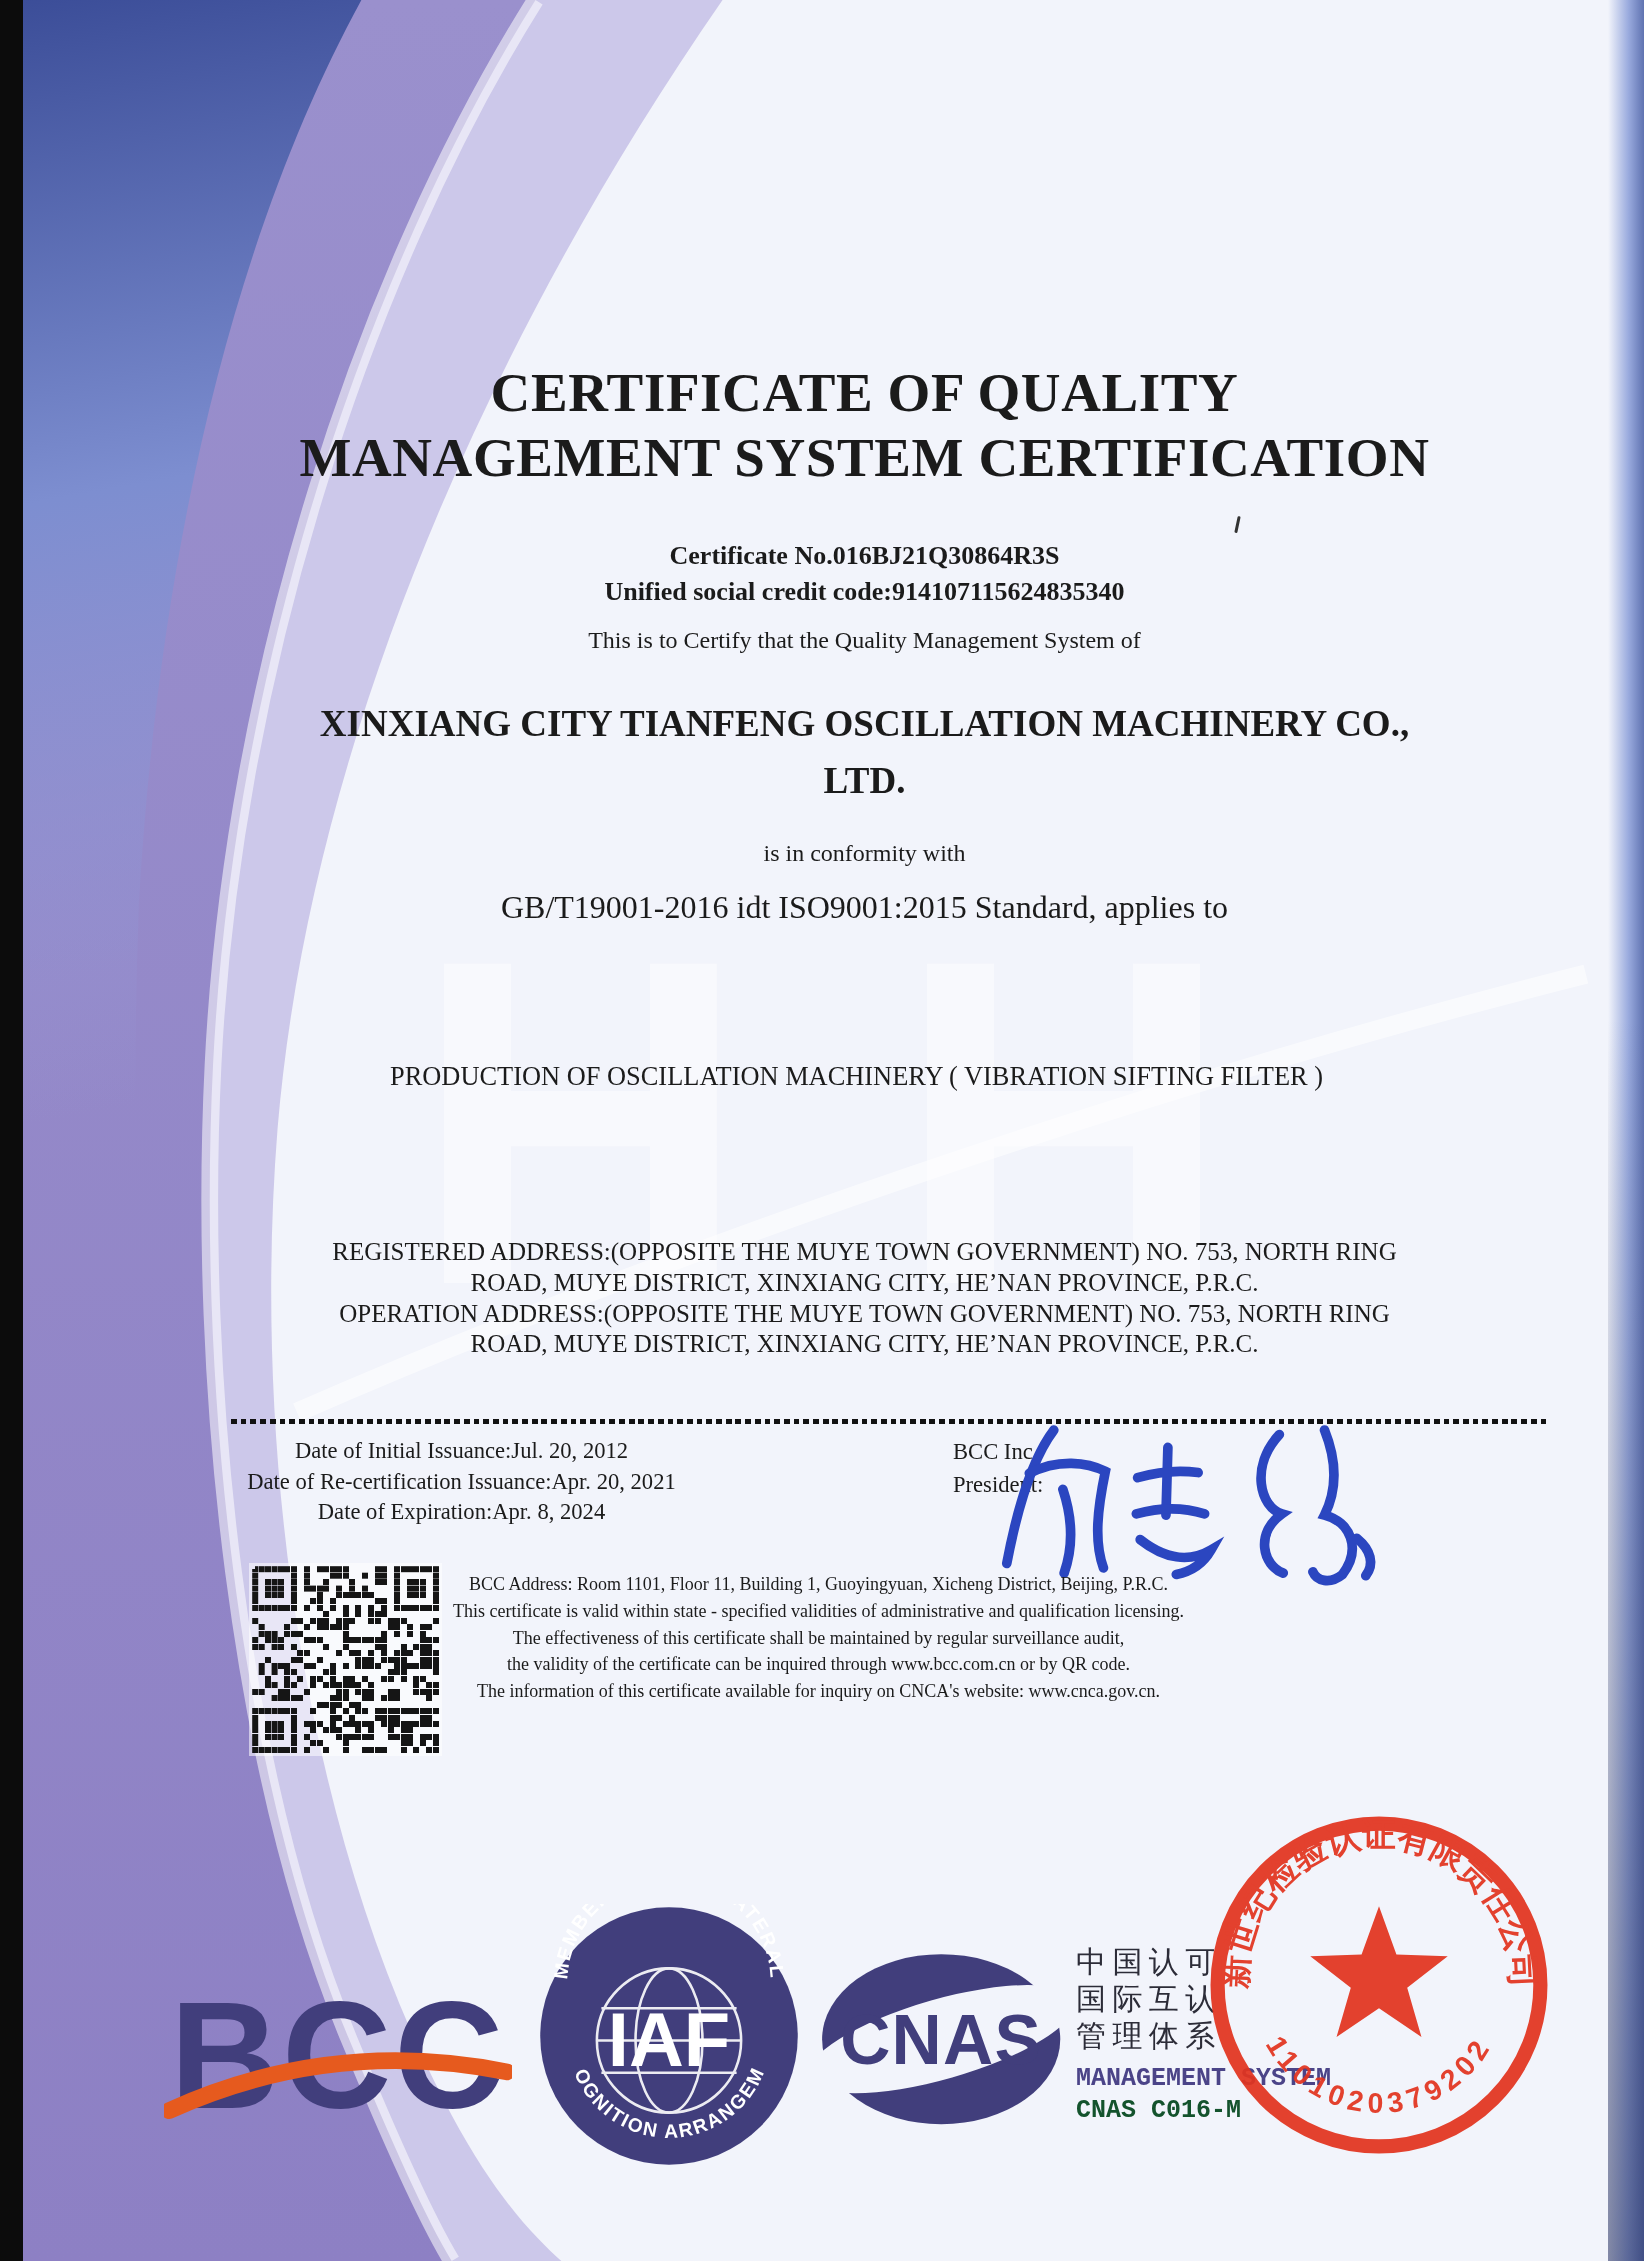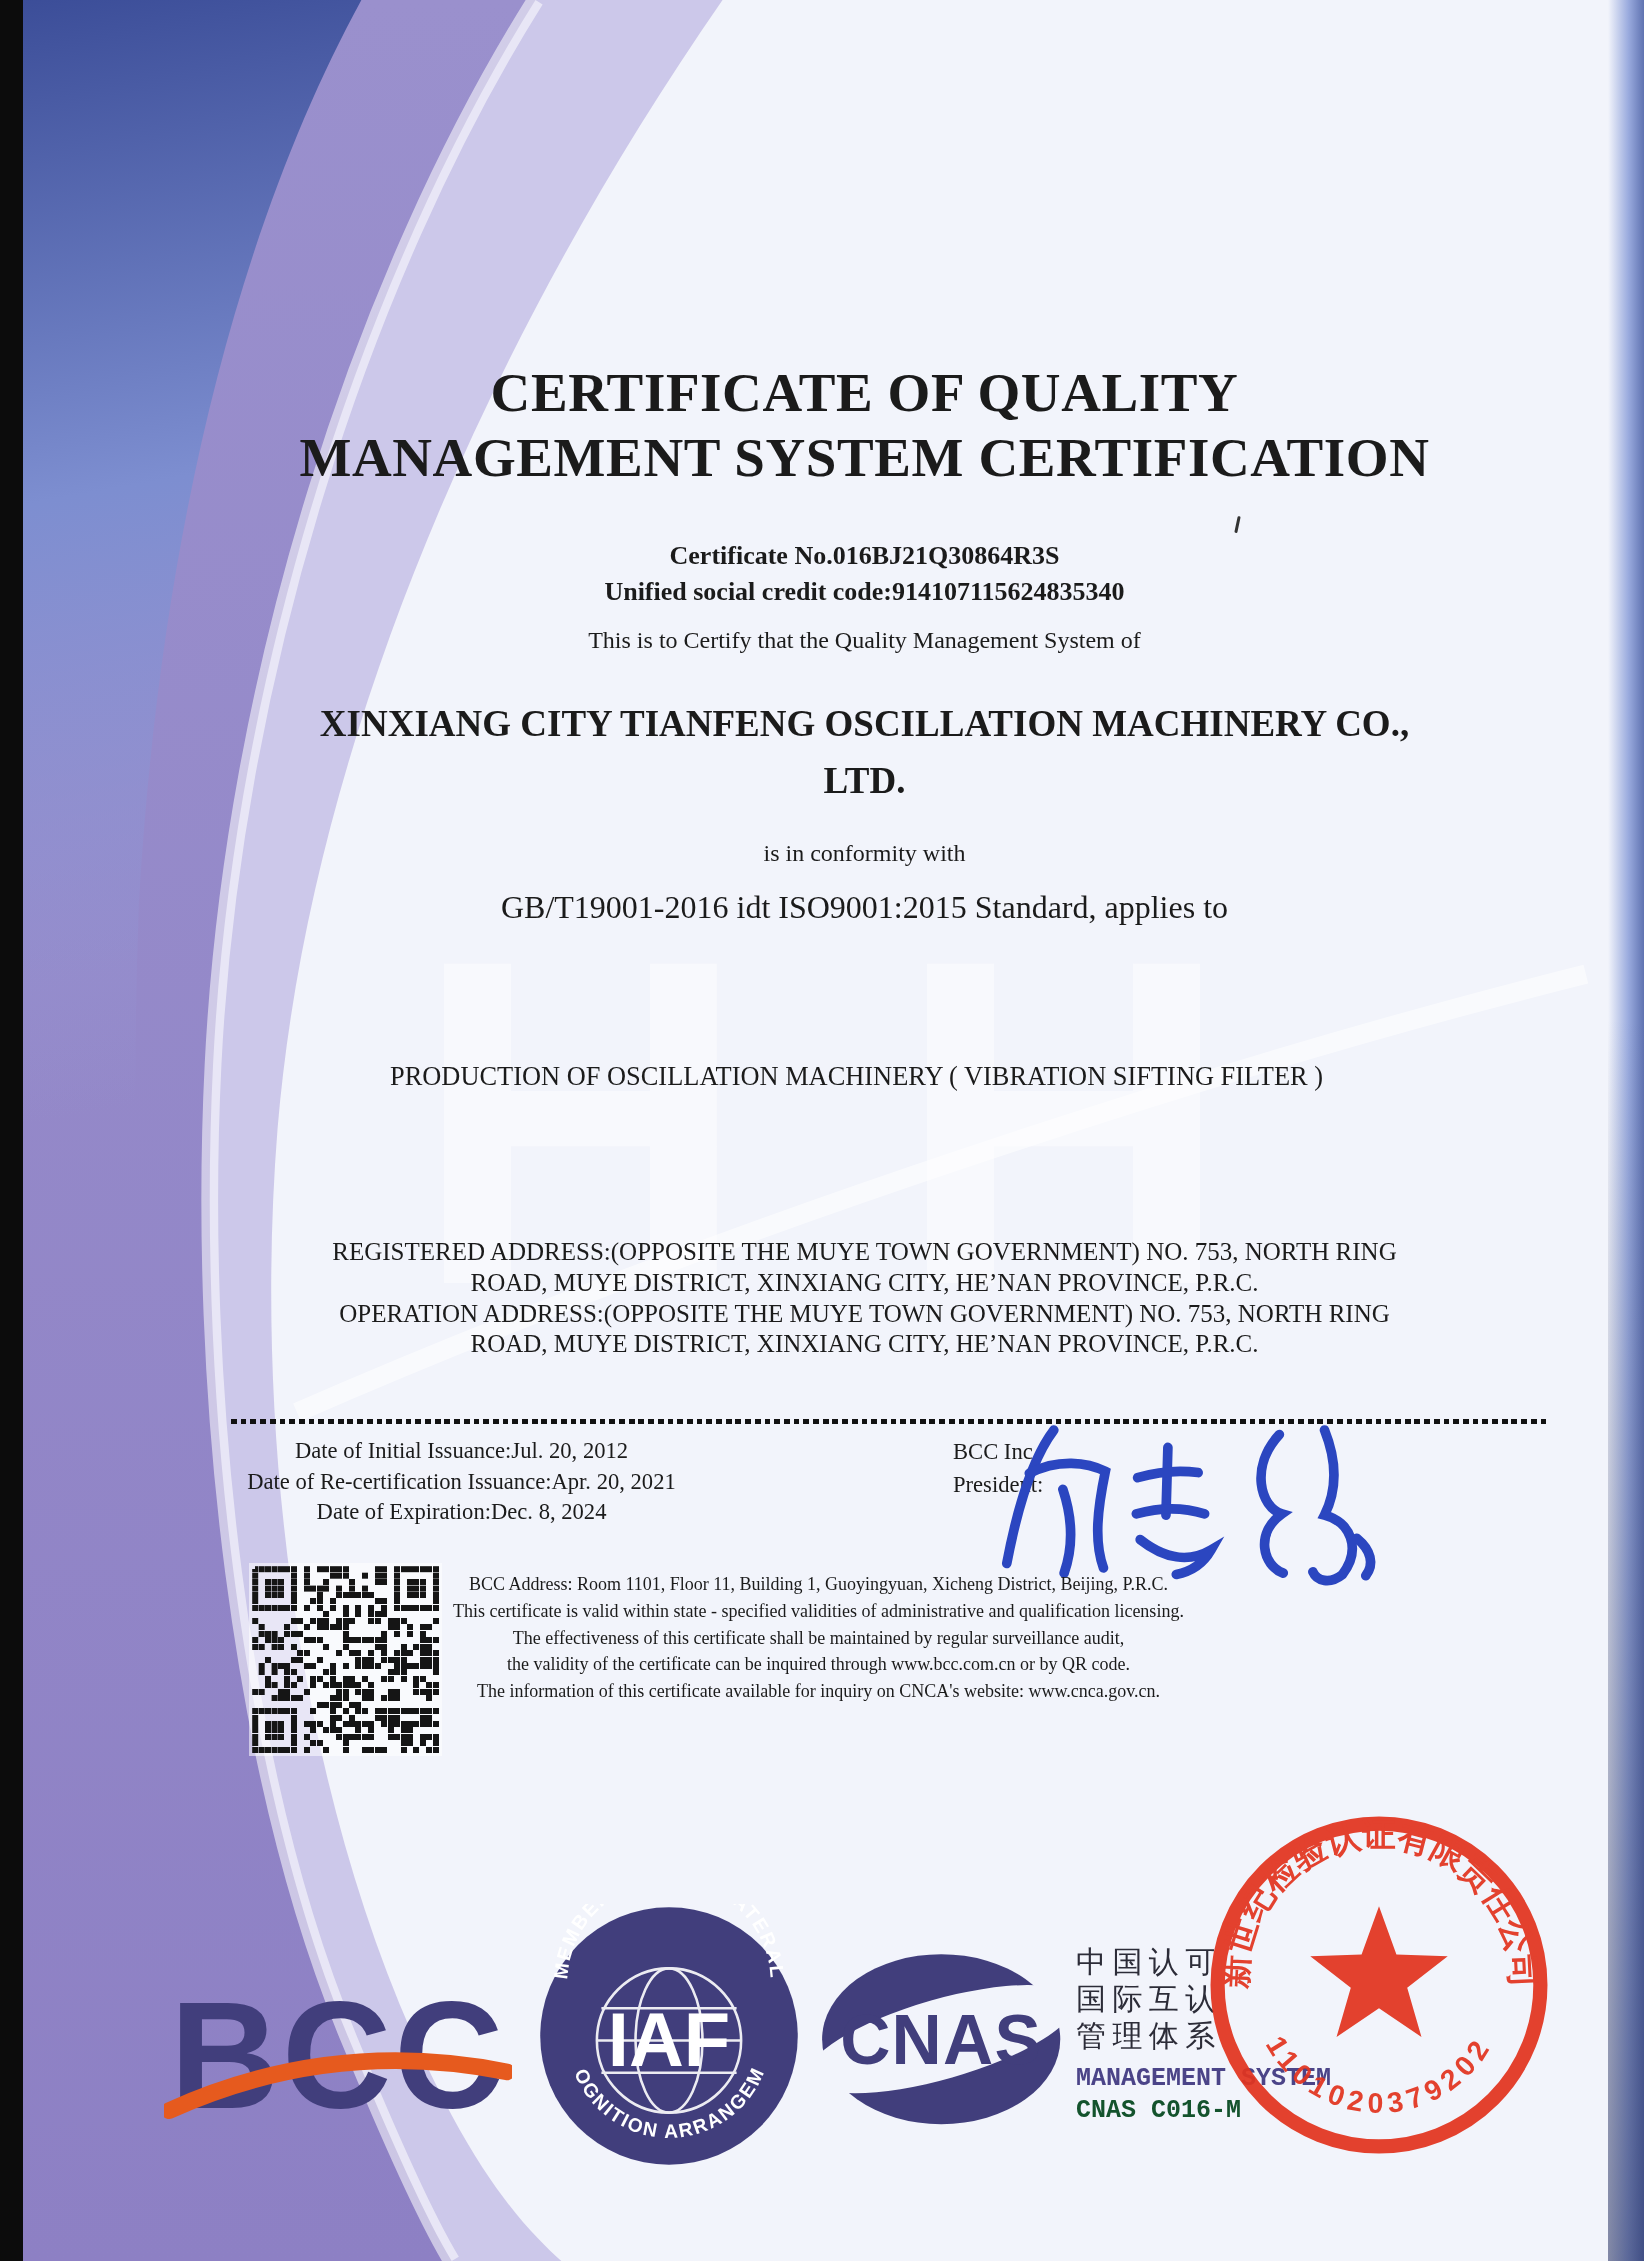--- a/index.html
+++ b/index.html
@@ -95,21 +95,21 @@
     <div>ROAD, MUYE DISTRICT, XINXIANG CITY, HE’NAN PROVINCE, P.R.C.</div>
     <div>OPERATION ADDRESS:(OPPOSITE THE MUYE TOWN GOVERNMENT) NO. 753, NORTH RING</div>
     <div>ROAD, MUYE DISTRICT, XINXIANG CITY, HE’NAN PROVINCE, P.R.C.</div>
   </div>
 
   <div class="abs dashline"></div>
 
   <div class="abs dates">
     <div>Date of Initial Issuance:Jul. 20, 2012</div>
     <div>Date of Re-certification Issuance:Apr. 20, 2021</div>
-    <div>Date of Expiration:Dec. 8, 2024</div>
+    <div>Date of Expiration:Apr. 8, 2024</div>
   </div>
 
   <div class="abs issuer">
     <div>BCC Inc.</div>
     <div>President:</div>
   </div>
 
   <svg class="abs" role="img" style="left:971px;top:1412px;" width="426" height="174" viewBox="0 0 660 270" fill="none" stroke="#2b46c0" stroke-width="15" stroke-linecap="round" aria-label="尚志强">
     <path d="M55,235 C75,130 100,65 128,28"></path>
     <path d="M90,95 C135,72 180,78 208,92 C196,150 190,200 205,242"></path>

